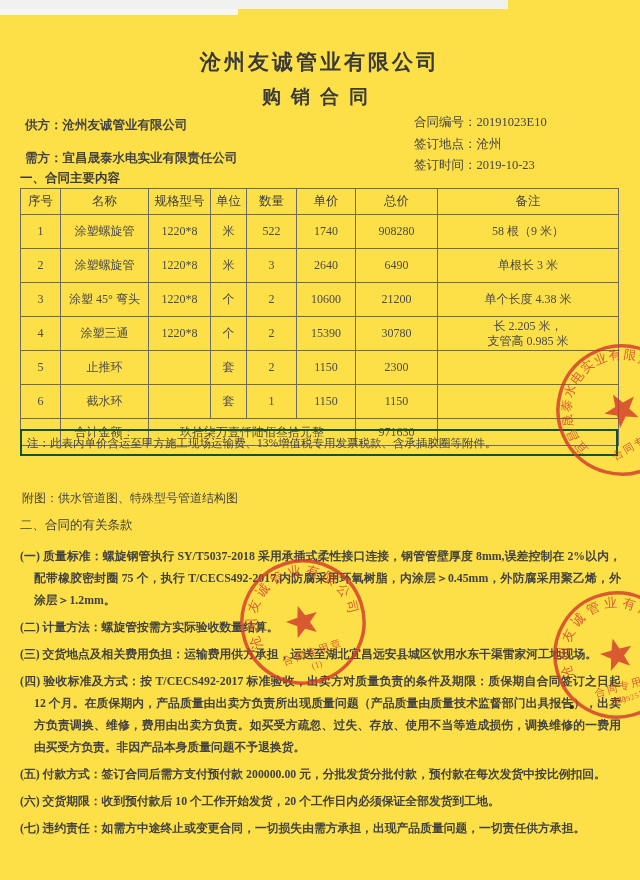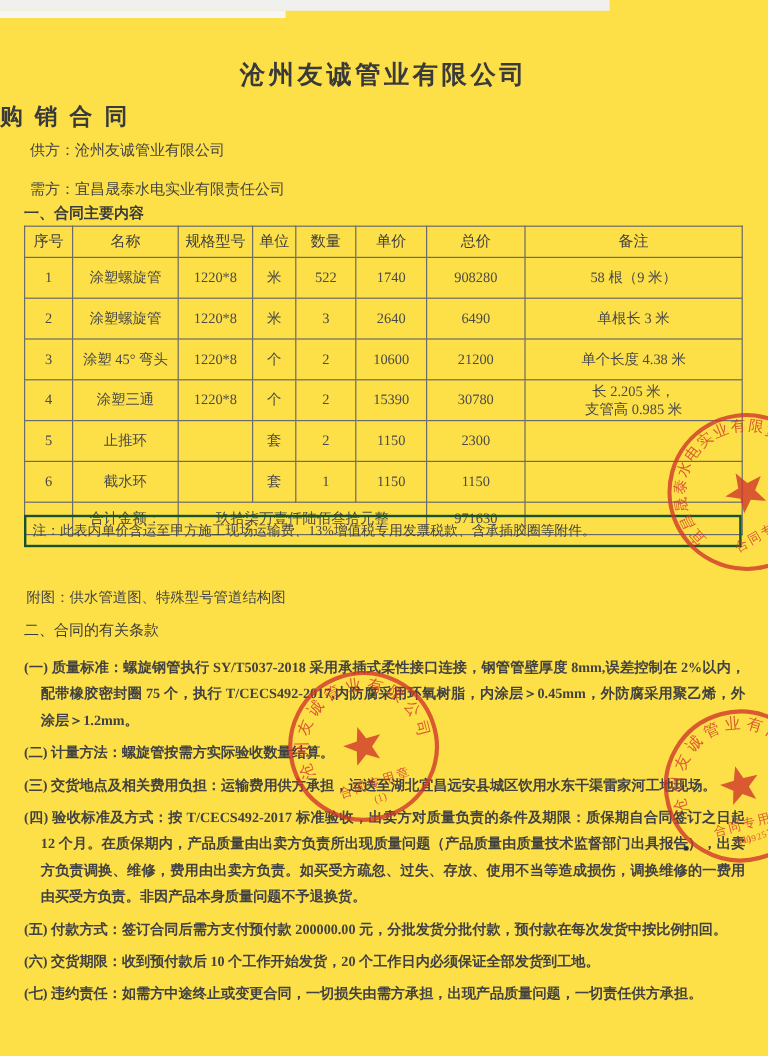--- a/index.html
+++ b/index.html
@@ -12,24 +12,24 @@
     padding-left:28px;
   }
   .scan-bar1 { position:absolute; left:0; top:0; width:508px; height:9px; background:#f0f0ef; }
   .scan-bar2 { position:absolute; left:0; top:9px; width:238px; height:6px; background:#f6f6f5; }
 
   .company-title {
     position:absolute; left:0; top:48px; width:100%; text-align:center;
     font-size:21px; font-weight:600; letter-spacing:3px; color:#3a3a3a;
   }
   .doc-title {
-    position:absolute; left:0; top:84px; width:100%; 
+    position:absolute; left:0; top:84px; width:100%; text-align:center;
     font-size:19px; font-weight:600; letter-spacing:10px; color:#3a3a3a;
   }
-  .meta-line { position:absolute; font-size:12.5px; color:#444; }
+  .meta-line { position:absolute; font-size:12.5px; color:#444;font-weight:bold; }
   .supplier-line { left:25px; top:117px; }
   .buyer-line    { left:25px; top:150px; }
   .meta-right    { position:absolute; left:414px; top:112px; font-size:12.5px; color:#444; line-height:21.5px; }
   .sec-title     { position:absolute; font-size:12.5px; color:#3c3c3c; }
   .sec1-title    { left:20px; top:170px;font-weight:bold; }
   .sec2-title    { left:20px; top:517px; }
   .attachment    { position:absolute; left:22px; top:490px; font-size:12px; color:#444; }
 
   table.items {
     position:absolute; left:20px; top:188px; width:598px;
@@ -68,20 +68,25 @@
 <div id="page">
   <div class="scan-bar1"></div>
   <div class="scan-bar2"></div>
 
   <div class="company-title">沧州友诚管业有限公司</div>
   <div class="doc-title">购销合同</div>
 
   <div class="meta-line supplier-line"><span>供方：</span><span>沧州友诚管业有限公司</span></div>
   <div class="meta-line buyer-line"><span>需方：</span><span>宜昌晟泰水电实业有限责任公司</span></div>
 
+  <div class="meta-right">
+    <div><span>合同编号：</span><span>20191023E10</span></div>
+    <div><span>签订地点：</span><span>沧州</span></div>
+    <div><span>签订时间：</span><span>2019-10-23</span></div>
+  </div>
 
   <div class="sec-title sec1-title">一、合同主要内容</div>
 
   <table class="items">
     <colgroup>
       <col style="width:40px">
         <col style="width:88px">
         <col style="width:62px">
         <col style="width:36px">
       <col style="width:50px">

